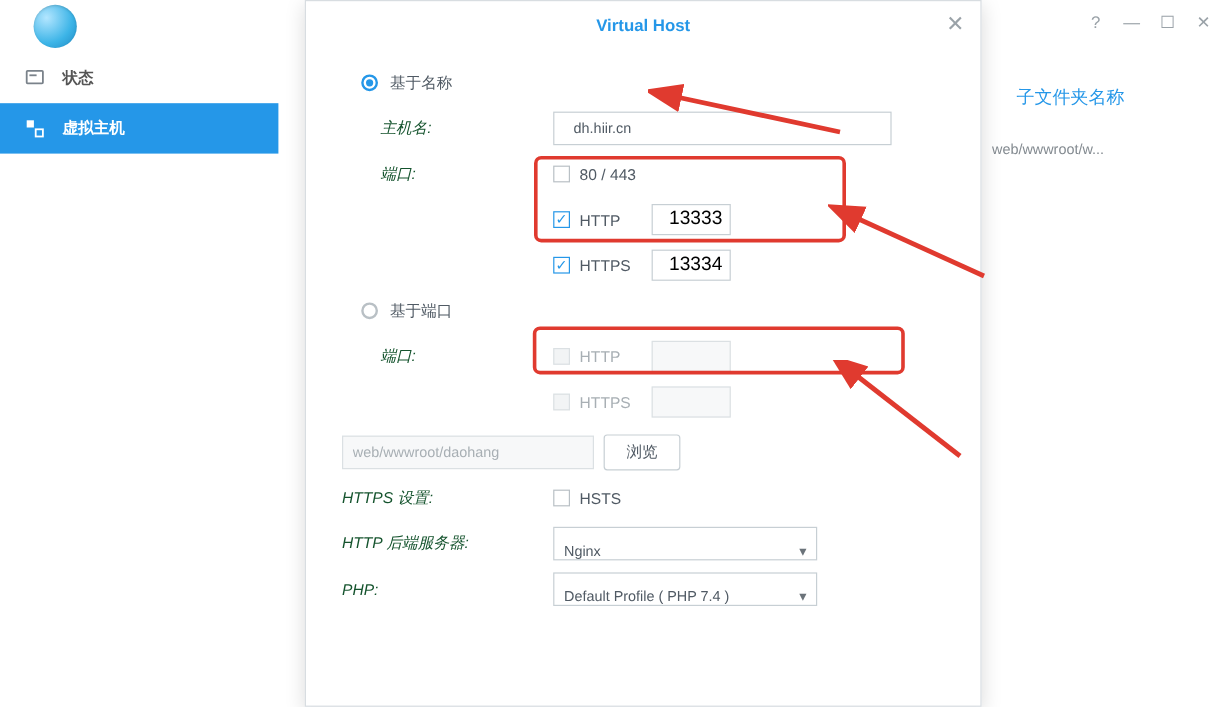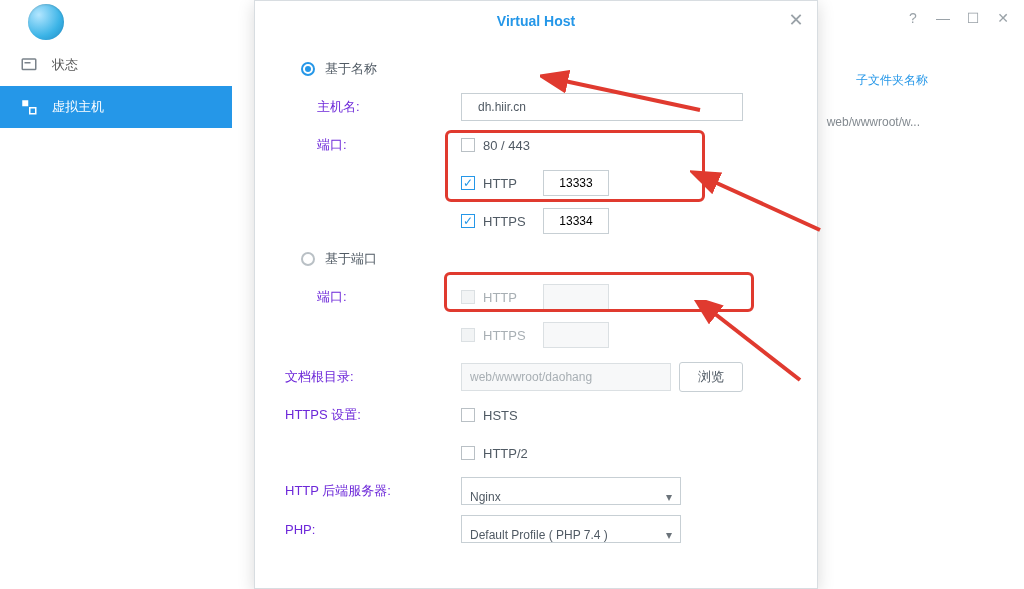--- a/index.html
+++ b/index.html
@@ -3,53 +3,53 @@
 <meta charset="utf-8">
 <style>
   * { box-sizing: border-box; }
   html, body { margin:0; padding:0; width:1024px; height:589px; font-family:"Microsoft YaHei","Helvetica Neue",Arial,sans-serif; font-size:13px; color:#505a64; background:#fff; overflow:hidden; }
 
   
   .bg-win { position:absolute; left:0; top:0; right:0; bottom:0; }
   .bg-titlebar { height:36px; display:flex; align-items:center; justify-content:flex-end; padding:0 6px; gap:0; }
   .win-btn { width:30px; height:20px; display:flex; align-items:center; justify-content:center; color:#9aa2a8; font-size:14px; cursor:default; }
   .logo-globe { position:absolute; left:28px; top:4px; width:36px; height:36px; border-radius:50%; background:radial-gradient(circle at 30% 30%,#b3e6ff,#3cb4e7 60%,#1e88c2 100%); box-shadow:0 1px 2px rgba(0,0,0,0.15) inset; }
-  .sidebar { position:absolute; left:0; top:44px; bottom:0; width:232px; background:#fff; border-right:0; }
+  .sidebar { position:absolute; left:0; top:44px; bottom:0; width:232px; background:#fff; border-right:0;font-weight:bold; }
   .side-item { height:42px; display:flex; align-items:center; gap:14px; padding:0 20px; color:#555; cursor:pointer; }
   .side-item.active { background:#2597e8; color:#fff; }
   .side-item .icon { width:18px; height:18px; display:flex; align-items:center; justify-content:center; color:inherit; }
   .bg-table { position:absolute; left:770px; top:60px; right:10px; }
-  .bg-th { color:#2597e8; font-size:12px; text-align:center; padding:12px 0 18px 0; border-bottom:0; }
+  .bg-th { color:#2597e8; font-size:15px; text-align:center; padding:12px 0 18px 0; border-bottom:0; }
   .bg-td { color:#838a90; font-size:12px; text-align:left; padding:8px 0; }
 
   
   .modal { position:absolute; left:254px; top:0; width:564px; height:589px; background:#fff; border:1px solid #d8dde1; box-shadow:0 4px 16px rgba(0,0,0,0.15); display:flex; flex-direction:column; }
   .modal-head { height:40px; display:flex; align-items:center; justify-content:center; position:relative; border-bottom:0; }
   .modal-title { color:#2597e8; font-size:14px; font-weight:600; }
   .modal-close { position:absolute; right:10px; top:8px; width:22px; height:22px; color:#9aa2a8; font-size:18px; line-height:22px; text-align:center; cursor:pointer; }
   .modal-body { flex:1; padding:12px 30px 0 30px; overflow:hidden; position:relative; }
   .modal-foot { height:54px; border-top:1px solid #e6eaed; display:flex; align-items:center; justify-content:flex-end; gap:14px; padding:0 22px; }
   .btn { height:30px; min-width:74px; border:1px solid #c7cfd4; background:#fff; color:#505a64; border-radius:3px; font-size:13px; cursor:pointer; }
   .btn-primary { background:#2597e8; border-color:#2597e8; color:#fff; }
 
   .row { display:flex; align-items:center; min-height:32px; margin-bottom:6px; }
-  .label-col { width:176px; flex:none; padding-left:32px; color:#6d28d9; }
+  .label-col { width:176px; flex:none; padding-left:32px; color:#14532d;font-style:italic; }
   .radio-row { padding-left:0; }
   .radio { width:14px; height:14px; border-radius:50%; border:2px solid #2597e8; display:inline-flex; align-items:center; justify-content:center; margin-right:10px; flex:none; }
   .radio.empty { border:2px solid #b9c0c5; }
   .radio .dot { width:6px; height:6px; border-radius:50%; background:#2597e8; }
   .text-input { height:28px; border:1px solid #c7cfd4; padding:0 8px; font-size:12px; color:#505a64; background:#fff; }
   .text-input.disabled { background:#f7f8f9; color:#a8afb4; border-color:#dbe0e3; }
   .text-input.hostname { width:282px;padding-left:16px; }
   .checkbox { width:14px; height:14px; border:1px solid #b9c0c5; display:inline-flex; align-items:center; justify-content:center; flex:none; background:#fff; }
   .checkbox.checked { border-color:#2597e8; }
   .checkbox .mark { font-size:12px; color:#2597e8; line-height:1; }
   .check-label { margin:0 10px 0 8px; min-width:50px; display:inline-block; }
   .check-label.dis { color:#a8afb4; }
-  .port-input { width:66px; height:26px; border:1px solid #c7cfd4; font-size:12px; padding:0 6px; text-align:center; }
+  .port-input { width:66px; height:26px; border:1px solid #c7cfd4; font-size:16px; padding:0 6px; text-align:right; }
   .port-input.disabled { background:#f7f8f9; color:#c0c6ca; border-color:#dbe0e3; }
   .select { height:28px; width:220px; border:1px solid #c7cfd4; display:flex; align-items:flex-end; justify-content:space-between; padding:0 8px; font-size:12px; color:#505a64; background:#fff; }
   .select .caret { color:#6b737a; }
 
   
   .hl { position:absolute; border:3px solid #e03a2f; border-radius:6px; pointer-events:none; }
   .hl1 { left:445px; top:130px; width:260px; height:72px; }
   .hl2 { left:444px; top:272px; width:310px; height:40px; }
 
   
@@ -153,34 +153,28 @@
       <input class="port-input disabled" disabled="" style="">
     </div>
     <div class="row" style="margin-bottom:10px;">
       <span class="label-col"></span>
       <span class="checkbox" style="background:#f2f4f5;border-color:#dbe0e3;"></span>
       <span class="check-label dis">HTTPS</span>
       <input class="port-input disabled" disabled="" style="">
     </div>
 
     <div class="row" style="margin-top:4px;">
-      <span class="label-col" style="padding-left:0;">文档根目录:</span>
       <input class="text-input disabled" style="width: 210px;" readonly="" value="web/wwwroot/daohang">
       <button class="btn" style="margin-left:8px;min-width:64px;">浏览</button>
     </div>
 
     <div class="row">
       <span class="label-col" style="padding-left:0;">HTTPS 设置:</span>
       <span class="checkbox"></span>
       <span class="check-label">HSTS</span>
-    </div>
-    <div class="row">
-      <span class="label-col" style="padding-left:0;"></span>
-      <span class="checkbox"></span>
-      <span class="check-label">HTTP/2</span>
     </div>
 
     <div class="row" style="margin-top:6px;">
       <span class="label-col" style="padding-left:0;">HTTP 后端服务器:</span>
       <div class="select">
         <span>Nginx</span>
         <span class="caret">▾</span>
       </div>
     </div>
 

